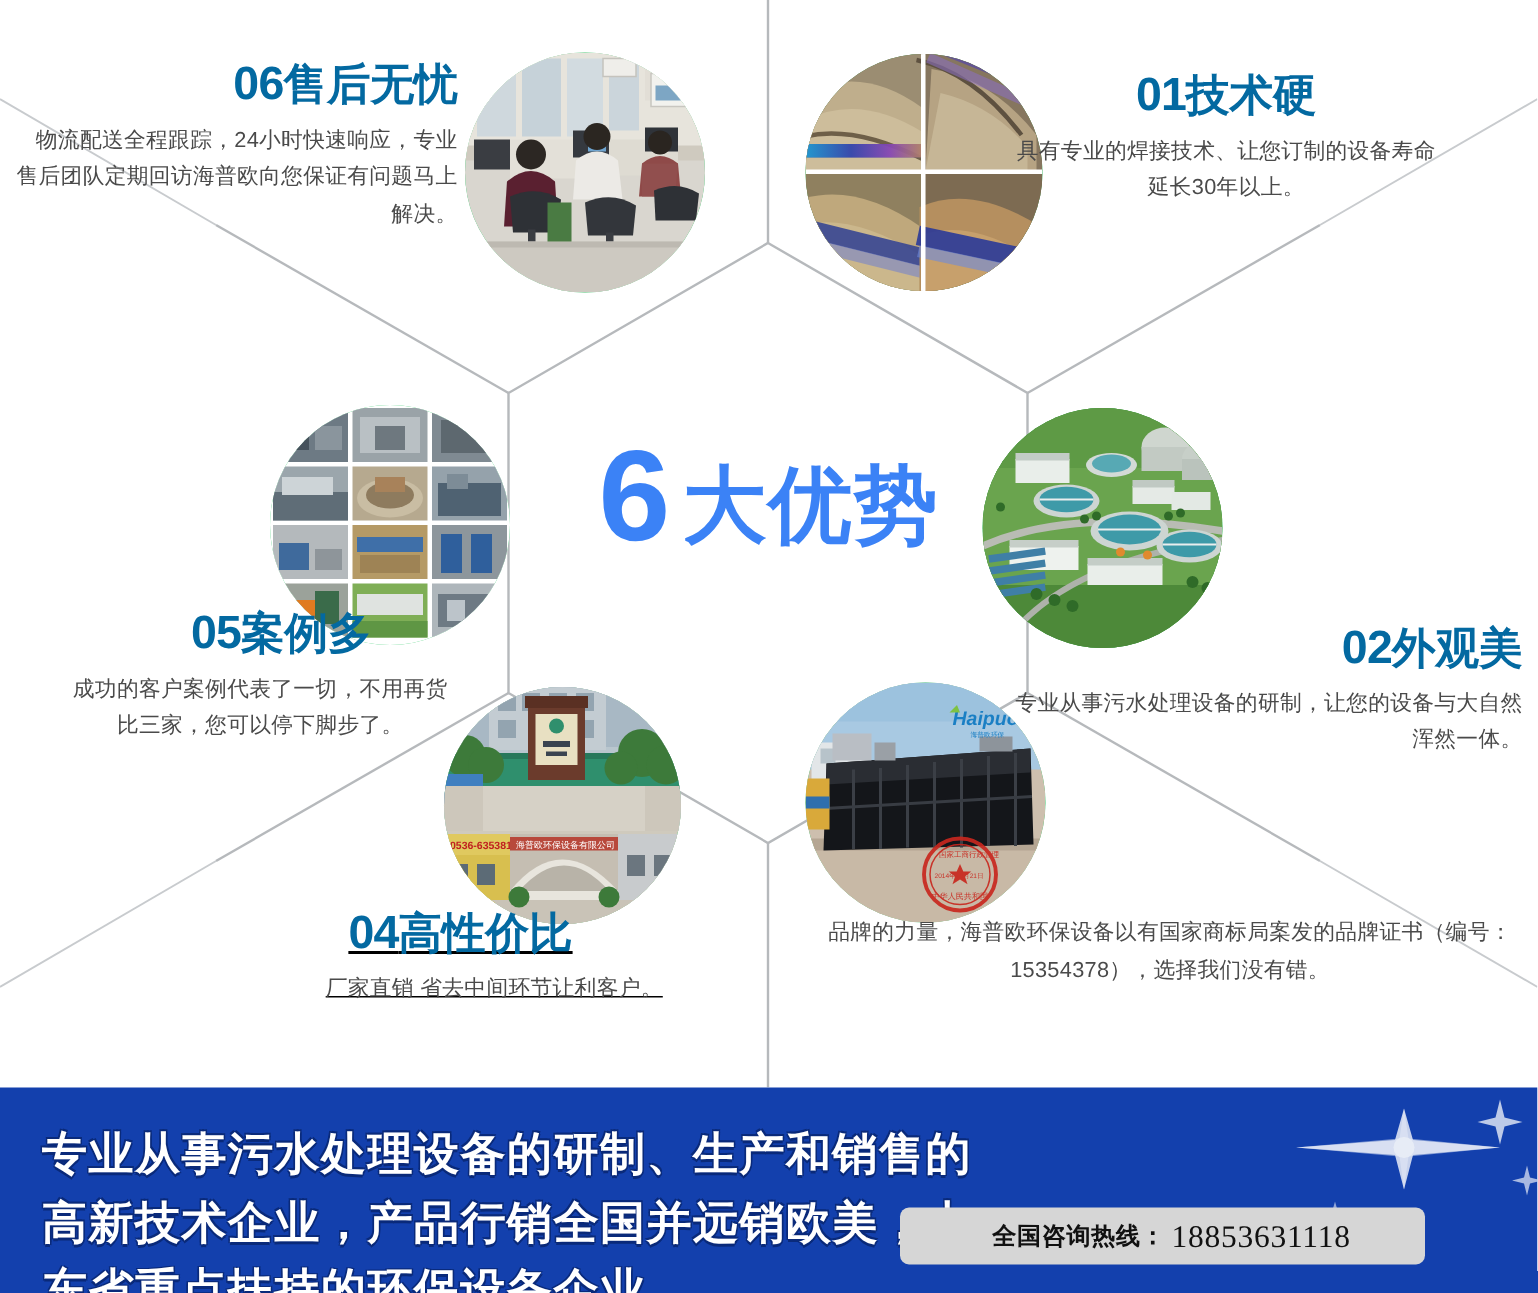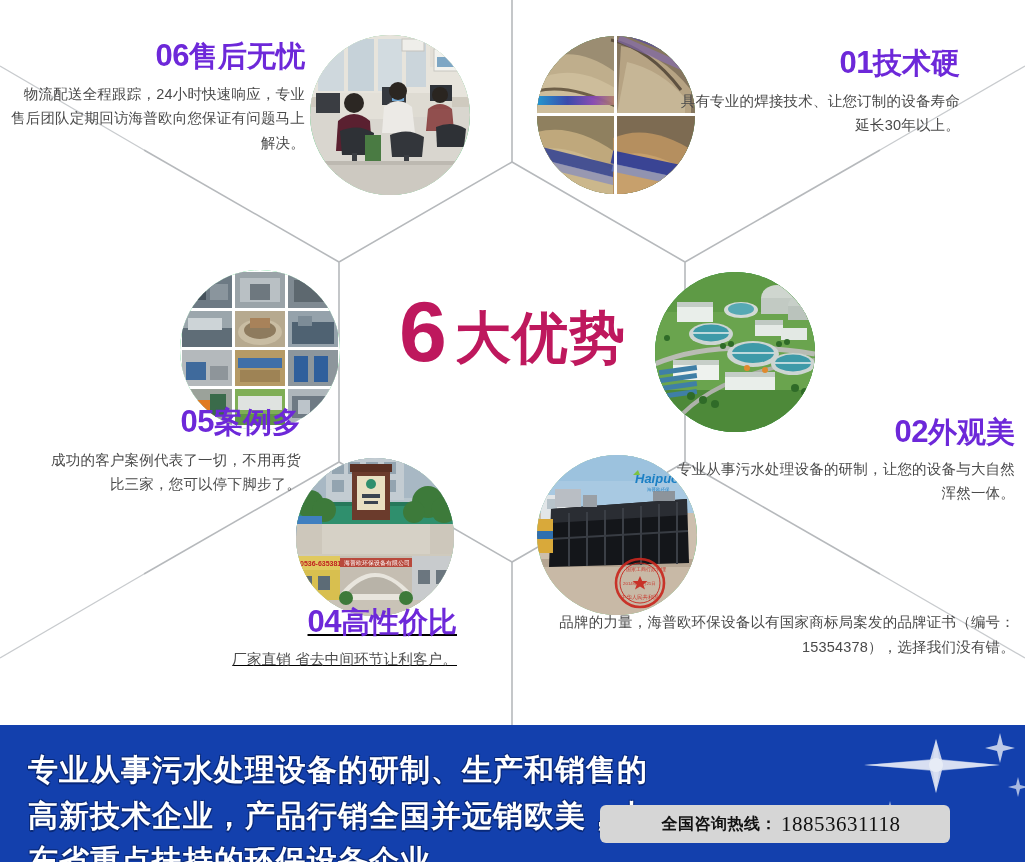--- a/index.html
+++ b/index.html
@@ -14,21 +14,21 @@
   
   #stage { position:relative; width:1025px; height:862px; background:#fff; }
 
   
   #hexlines { position:absolute; left:0; top:0; width:1025px; height:725px; }
 
   
   .center-title {
     position:absolute; left:0; top:288px; width:1025px;
     text-align:center; white-space:nowrap;
-    color:#be185d; line-height:1;
+    color:#3b82f6; line-height:1;
     pointer-events:none;
   }
   .center-title .num {
     font-size:86px; font-weight:bold; letter-spacing:-2px;
     vertical-align:-4px;
   }
   .center-title .word {
     font-size:56px; font-weight:bold; letter-spacing:1px;
     margin-left:10px;
   }
@@ -36,30 +36,30 @@
   
   .photo {
     position:absolute; border-radius:50%; overflow:hidden;
     background:#22c55e;
   }
   .photo .inner { position:absolute; inset:0; }
 
   
   .feature { position:absolute; }
   .feature .ttl {
-    color:#6d28d9; font-weight:bold; font-size:29px;
+    color:#0369a1; font-weight:bold; font-size:29px;
     line-height:1.05; white-space:nowrap; letter-spacing:0px;
   }
   .feature .ttl .n { font-size:31px; letter-spacing:-0.5px; }
   .feature .desc {
     color:#4a4a4a; font-size:14.5px; line-height:1.72;
     letter-spacing:0.2px;
   }
   .align-right { text-align:right; }
-  .align-left  { text-align:right;  }
+  .align-left  { text-align:center;  }
 
   
   #banner {
     position:absolute; left:0; top:725px; width:1025px; height:137px;
     background:#1340ad;
     overflow:hidden;
   }
   #banner .sparkle { position:absolute; pointer-events:none; }
   #banner .btext {
     position:absolute; left:28px; top:22px; width:620px;

